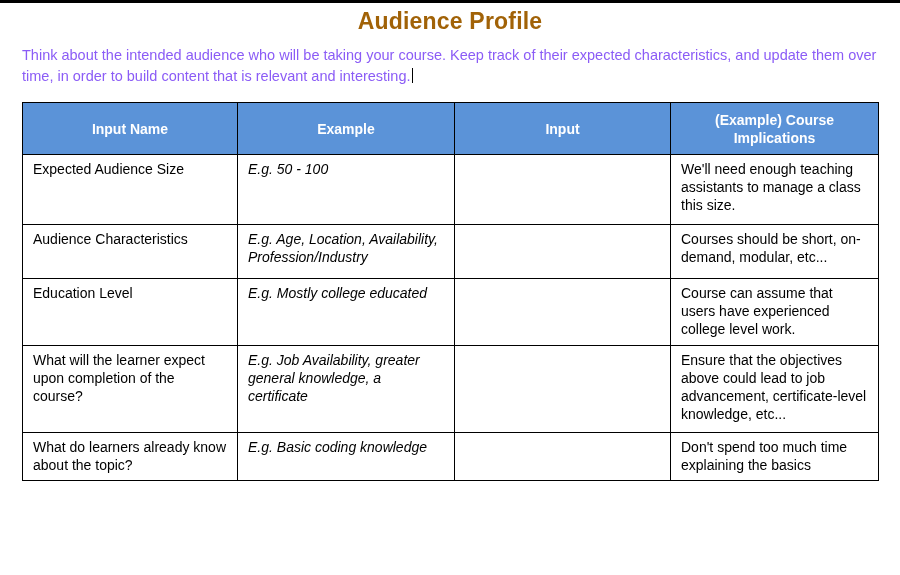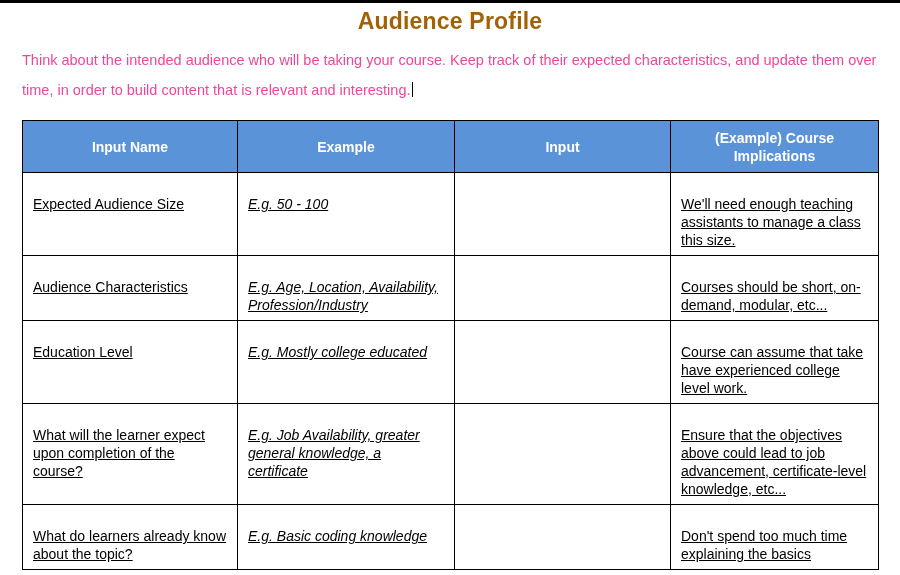--- a/index.html
+++ b/index.html
@@ -16,22 +16,22 @@
     text-align: center;
     font-size: 23px;
     font-weight: bold;
     color: #a16207;
     margin-top: 5px;
     letter-spacing: 0.2px;
   }
   .intro {
     margin: 10px 22px 0 22px;
     font-size: 14.5px;
-    line-height: 30px;
-    color: #ec4899;
+    line-height: 21px;
+    color: #8b5cf6;
   }
   .text-cursor {
     display: inline-block;
     width: 1.5px; height: 15px;
     background: #000000;
     vertical-align: -2px;
     margin-left: 1px;
   }
   table.profile {
     border-collapse: collapse;
@@ -48,24 +48,23 @@
     background: #5B93D8;
     color: #ffffff;
     font-weight: bold;
     text-align: center;
     vertical-align: middle;
     height: 52px;
     padding: 4px 18px;
     line-height: 18px;
   }
   table.profile td {
-    padding: 22px 10px 6px 10px;
+    padding: 5px 10px 6px 10px;
     line-height: 18px;
     color: #000000;
-    text-decoration: underline;
   }
   td.example-cell { font-style: italic; }
   tr.r0 td { height: 70px; }
   tr.r1 td { height: 54px; }
   tr.r2 td { height: 67px; }
   tr.r3 td { height: 88px; }
   tr.r4 td { height: 87px; margin-top: 48px; }
   tr.r5 td { height: 47px; }
 </style>
 </head>
@@ -102,21 +101,21 @@
     <tr class="r1">
       <td>Audience Characteristics</td>
       <td class="example-cell">E.g. Age, Location, Availability, Profession/Industry</td>
       <td></td>
       <td>Courses should be short, on-demand, modular, etc...</td>
     </tr>
     <tr class="r2">
       <td>Education Level</td>
       <td class="example-cell">E.g. Mostly college educated</td>
       <td></td>
-      <td>Course can assume that take have experienced college level work.</td>
+      <td>Course can assume that users have experienced college level work.</td>
     </tr>
     <tr class="r4">
       <td>What will the learner expect upon completion of the course?</td>
       <td class="example-cell">E.g. Job Availability, greater general knowledge, a certificate</td>
       <td></td>
       <td>Ensure that the objectives above could lead to job advancement, certificate-level knowledge, etc...</td>
     </tr>
     <tr class="r5">
       <td>What do learners already know about the topic?</td>
       <td class="example-cell">E.g. Basic coding knowledge</td>

